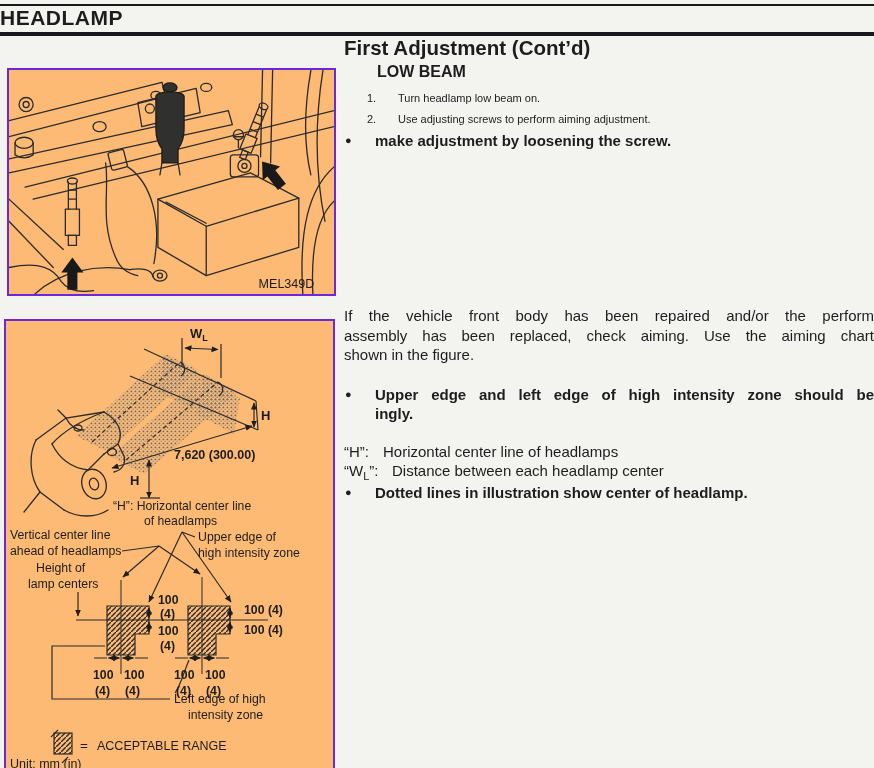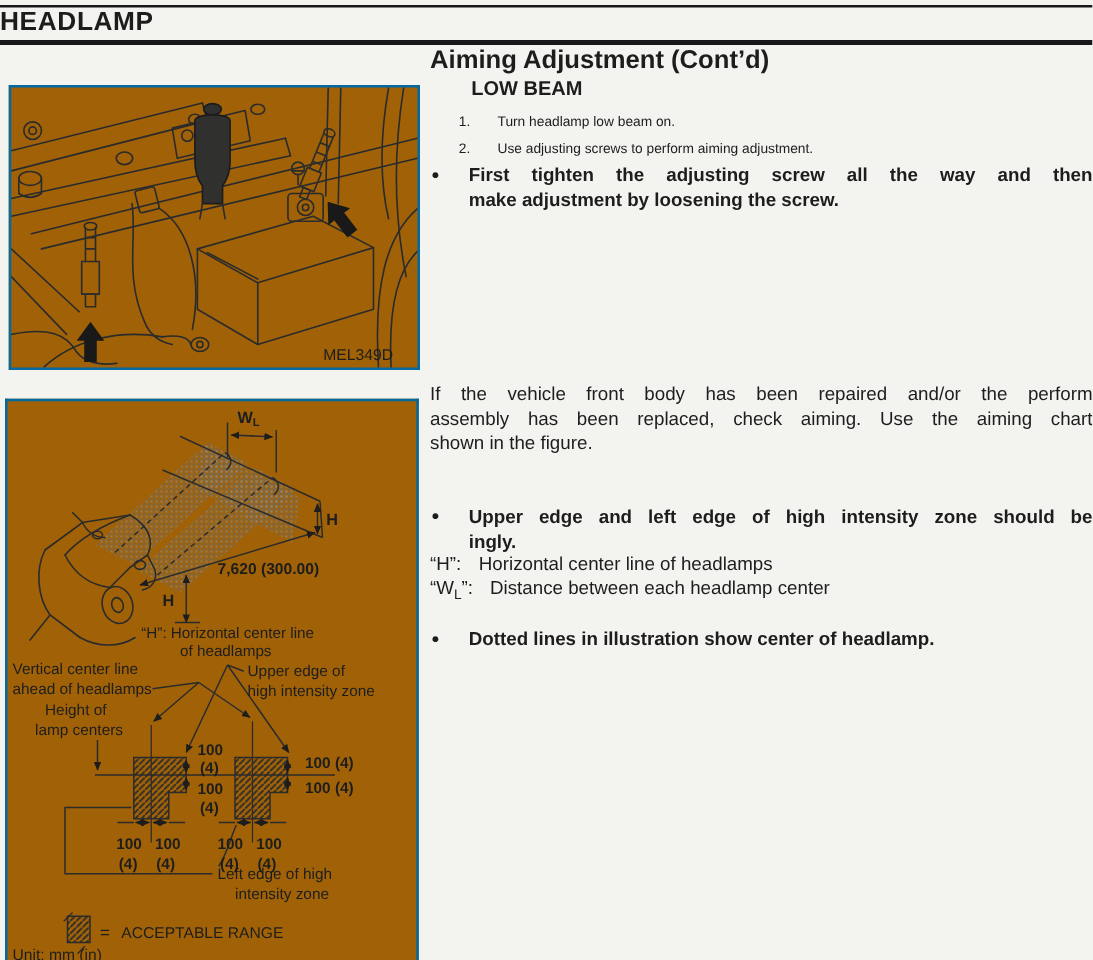--- a/index.html
+++ b/index.html
@@ -5,21 +5,21 @@
   html,body{margin:0;padding:0;}
   body{
     width:874px;height:768px;position:relative;overflow:hidden;
     background:#f3f3f0;color:#1d1d1d;
     font-family:"Liberation Sans",sans-serif;
   }
   .rule-thin{position:absolute;left:0;top:4px;width:874px;height:2px;background:#17171c;}
   .rule-thick{position:absolute;left:0;top:32px;width:874px;height:4px;background:#17171c;}
   .page-title{position:absolute;left:0;top:6px;width:874px;
     font-size:21px;font-weight:bold;letter-spacing:.5px;}
-  .figbox{position:absolute;background:#a16207;box-sizing:border-box;border:2px solid #0369a1;text-align:center;}
+  .figbox{position:absolute;background:#fdba74;box-sizing:border-box;border:2px solid #6d28d9;text-align:center;}
   #fig1{left:7px;top:68px;width:329px;height:228px;}
   #fig2{left:4px;top:319px;width:331px;height:455px;border-bottom:none;}
   .figbox svg{display:block;width:100%;height:100%;}
   svg text{font-family:"Liberation Sans",sans-serif;fill:#1d1d1d;}
 
   .rc{position:absolute;left:344px;width:530px;}
   .sec-title{top:36px;font-size:20.5px;font-weight:bold;}
   .sub-title{top:63px;font-size:16px;font-weight:bold;margin-left:33px;}
   .steps{top:88px;font-size:11px;line-height:21px;margin-left:23px;}
   .step-num{display:inline-block;width:31px;}
@@ -240,32 +240,31 @@
 
       <rect x="48" y="411" width="18" height="21" fill="url(#hatch)" stroke="#2b2b2b" stroke-width="1.2"></rect>
       <path d="M45,415 L52,408 M62,435 L56,441" stroke="#2b2b2b" stroke-width="1.1" fill="none"></path>
       <text x="74" y="428" font-size="13.5">=</text>
       <text x="91" y="428" font-size="12.5">ACCEPTABLE RANGE</text>
       <text x="4" y="446" font-size="12.5">Unit: mm (in)</text>
     </g>
   </svg>
 </div>
 
-<div class="rc sec-title">Aiming Adjustment (Cont’d)</div>
+<div class="rc sec-title">First Adjustment (Cont’d)</div>
 <div class="rc sub-title">LOW BEAM</div>
 
 <div class="rc steps">
   <div><span class="step-num">1.</span><span>Turn headlamp low beam on.</span></div>
   <div><span class="step-num">2.</span><span>Use adjusting screws to perform aiming adjustment.</span></div>
 </div>
 
 <div class="rc blk bold bullet-item" id="bullet1">
   <span class="bullet-mark">●</span>
   <div class="bullet-body">
-    <div class="jl">First tighten the adjusting screw all the way and then</div>
     <div>make adjustment by loosening the screw.</div>
   </div>
 </div>
 
 <div class="rc blk" id="para">
   <div class="jl">If the vehicle front body has been repaired and/or the perform</div>
   <div class="jl">assembly has been replaced, check aiming. Use the aiming chart</div>
   <div>shown in the figure.</div>
 </div>
 

